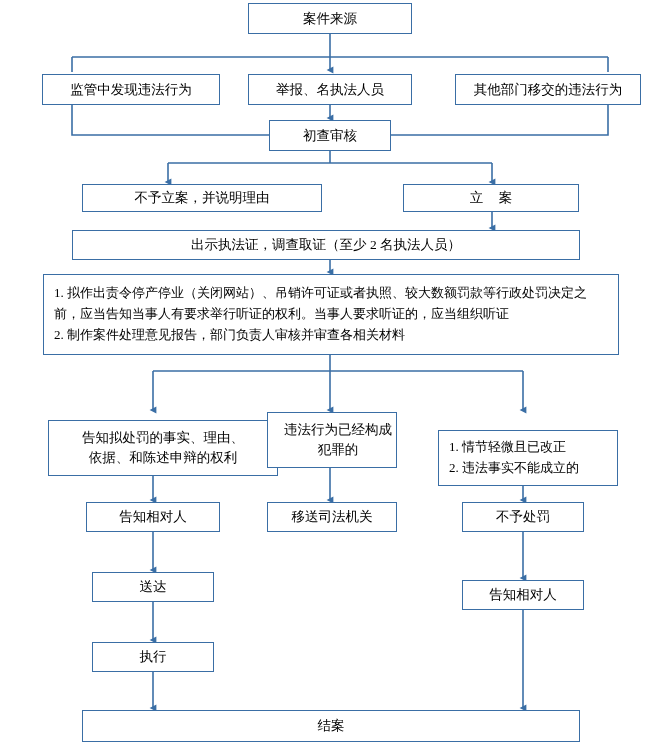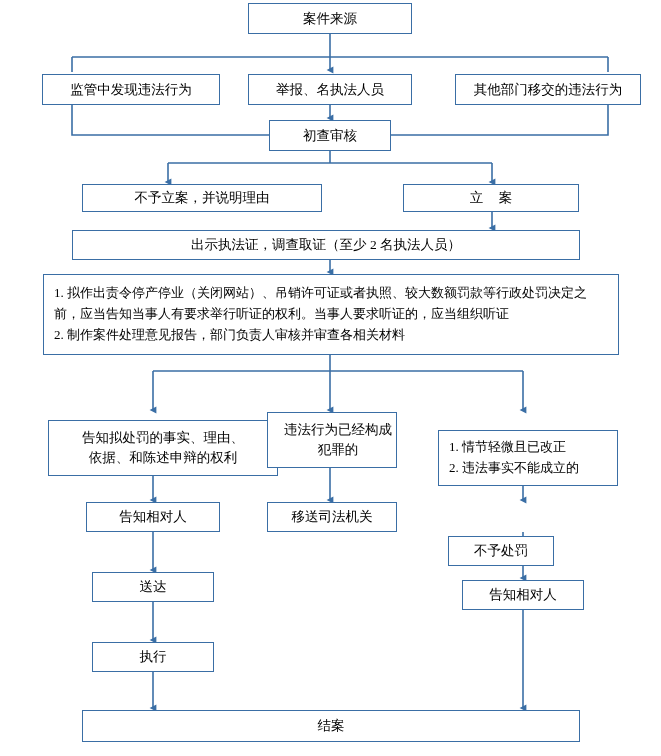--- a/index.html
+++ b/index.html
@@ -128,21 +128,21 @@
   <div class="node" style="left:267px; top:412px; width:130px; height:56px;padding-left:16px;">违法行为已经构成
 犯罪的</div>
 
   <div class="node align-left" style="left:438px; top:430px; width:180px; height:56px; font-size:13px;">1. 情节轻微且已改正
 2. 违法事实不能成立的</div>
 
   <div class="node" style="left:86px; top:502px; width:134px; height:30px;">告知相对人</div>
 
   <div class="node" style="left:267px; top:502px; width:130px; height:30px;">移送司法机关</div>
 
-  <div class="node" style="left:448px; top:502px; width:106px; height:30px;margin-top:34px;">不予处罚</div>
+  <div class="node" style="left:462px; top:502px; width:122px; height:30px;">不予处罚</div>
 
   <div class="node" style="left:92px; top:572px; width:122px; height:30px;text-align:right;">送达</div>
 
   <div class="node" style="left:462px; top:580px; width:122px; height:30px;">告知相对人</div>
 
   <div class="node" style="left:92px; top:642px; width:122px; height:30px;">执行</div>
 
   <div class="node" style="left:82px; top:710px; width:498px; height:32px;">结案</div>
 
 </div>

